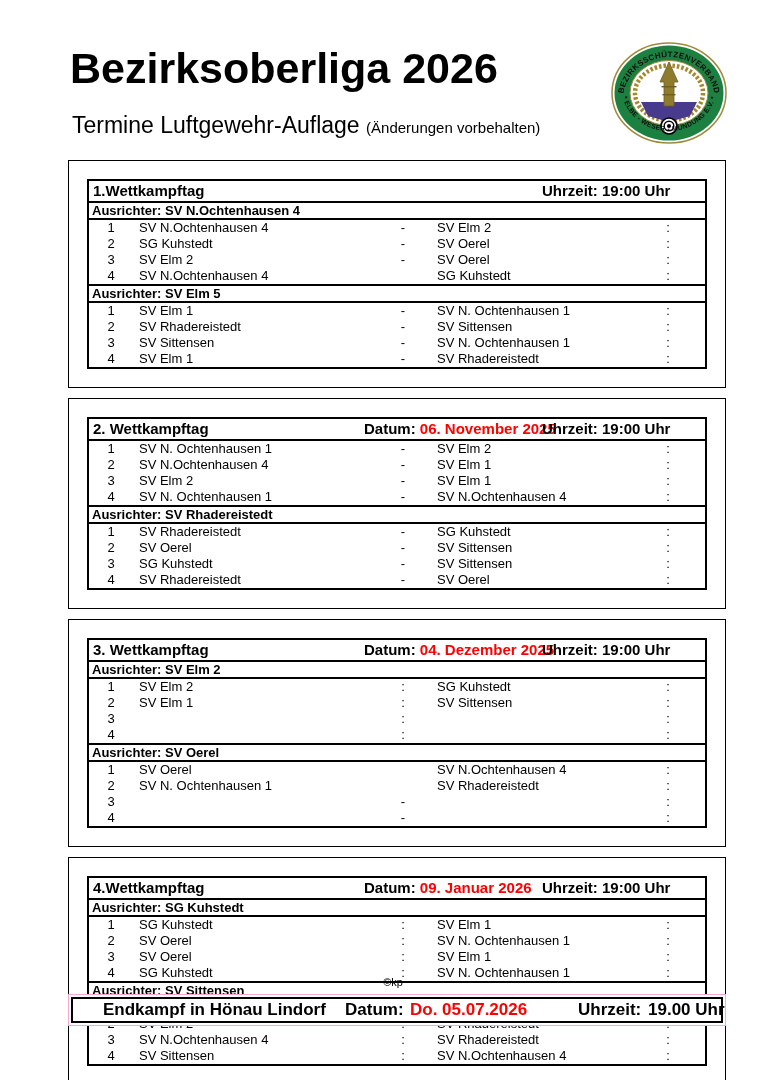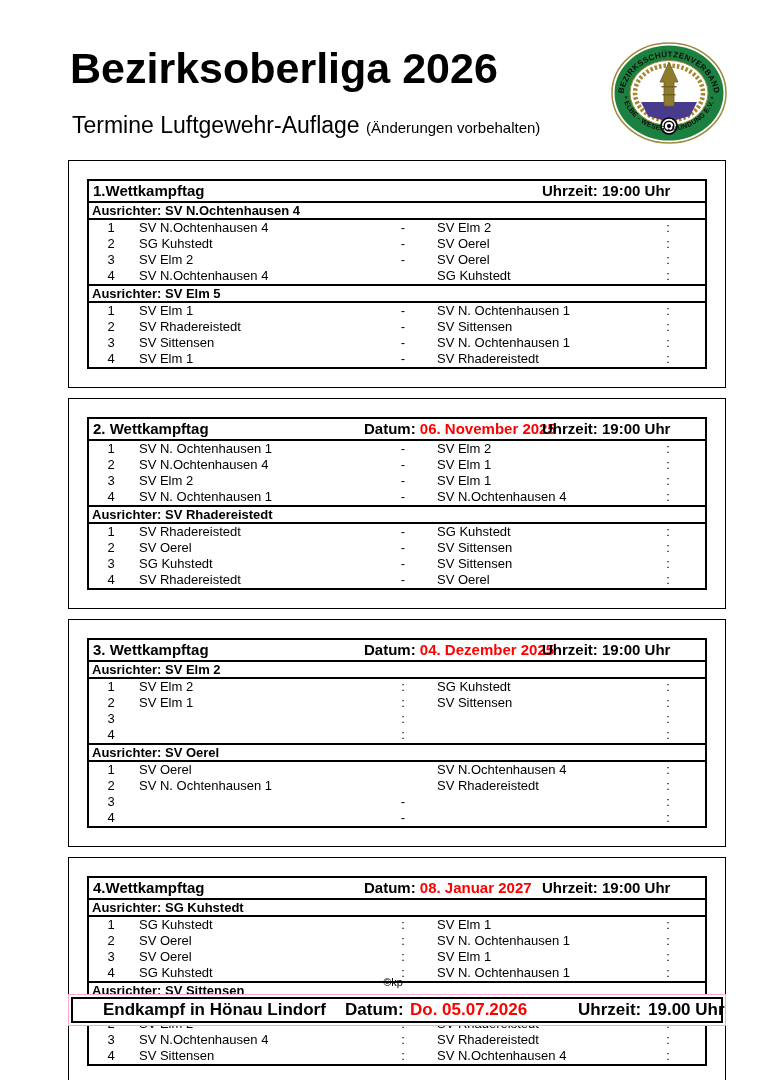--- a/index.html
+++ b/index.html
@@ -282,21 +282,21 @@
             <span class="c-home"></span>
             <span class="c-sep">-</span>
             <span class="c-away"></span>
             <span class="c-score">:</span>
           </div>
         </div>
       </div>
       <div class="wt-table">
     <div class="box wt-header">
       <span class="wt-title">4.Wettkampftag</span>
-      <span class="wt-datum"><span>Datum:</span> <span class="red">08. Januar 2027</span><span></span></span>
+      <span class="wt-datum"><span>Datum:</span> <span class="red">09. Januar 2026</span><span></span></span>
       <span class="wt-uhrzeit"><span>Uhrzeit:</span><span> 19:00 Uhr</span></span>
     </div>
   <div class="box aus-row">Ausrichter: SG Kuhstedt</div>
         <div class="box rows-box">
           <div class="match-row">
             <span class="c-num">1</span>
             <span class="c-home">SG Kuhstedt</span>
             <span class="c-sep">:</span>
             <span class="c-away">SV Elm 1</span>
             <span class="c-score">:</span>

